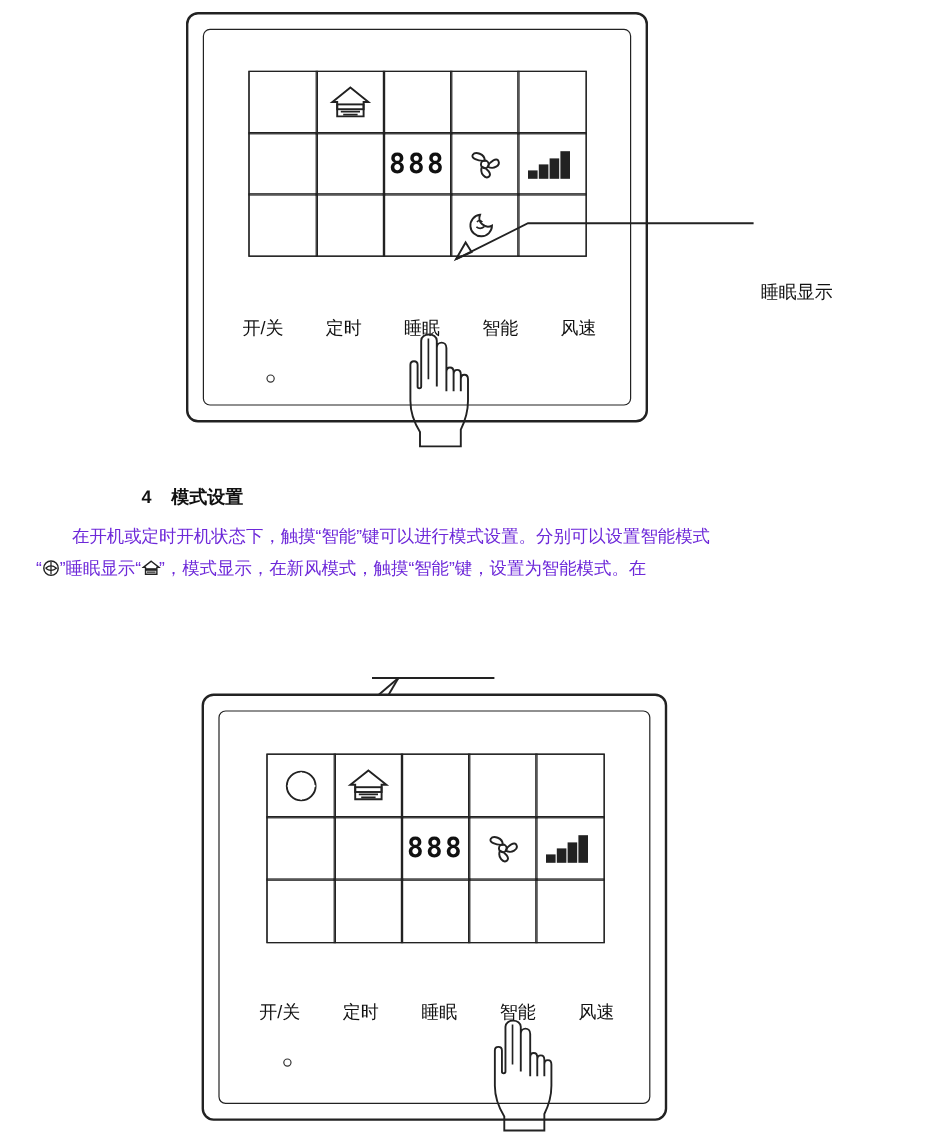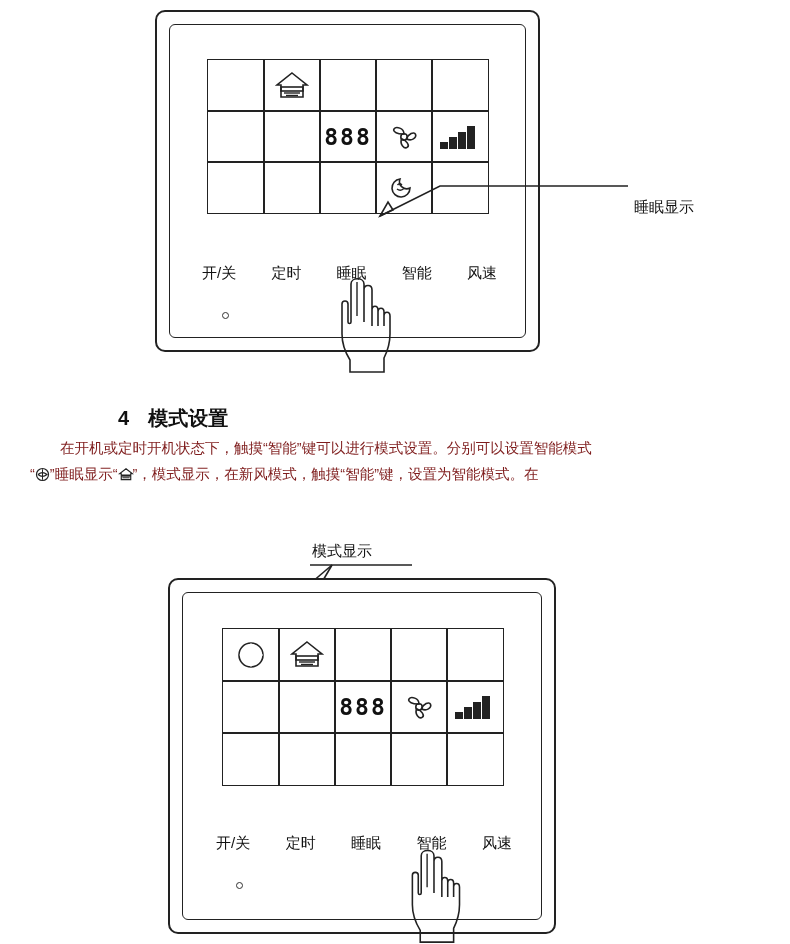--- a/index.html
+++ b/index.html
@@ -86,34 +86,35 @@
     border-radius: 50%;
     box-sizing: border-box;
   }
 
   
   .callout {
     position: absolute;
     font-size: 15px;
     color: #111;
     white-space: nowrap;
+    margin-top: 36px;
   }
 
   
   .section-title {
     position: absolute;
-    font-size: 20px;
+    font-size: 15px;
     font-weight: bold;
     color: #111;
   }
   .para {
     position: absolute;
     font-size: 14.5px;
     line-height: 26px;
-    color: #7f1d1d;
+    color: #6d28d9;
     width: 730px;
     left: 30px;
     text-align: justify;
   }
   .para .indent { display: inline-block; width: 30px; }
 
   
   .inline-icon {
     display: inline-block;
     width: 15px;

